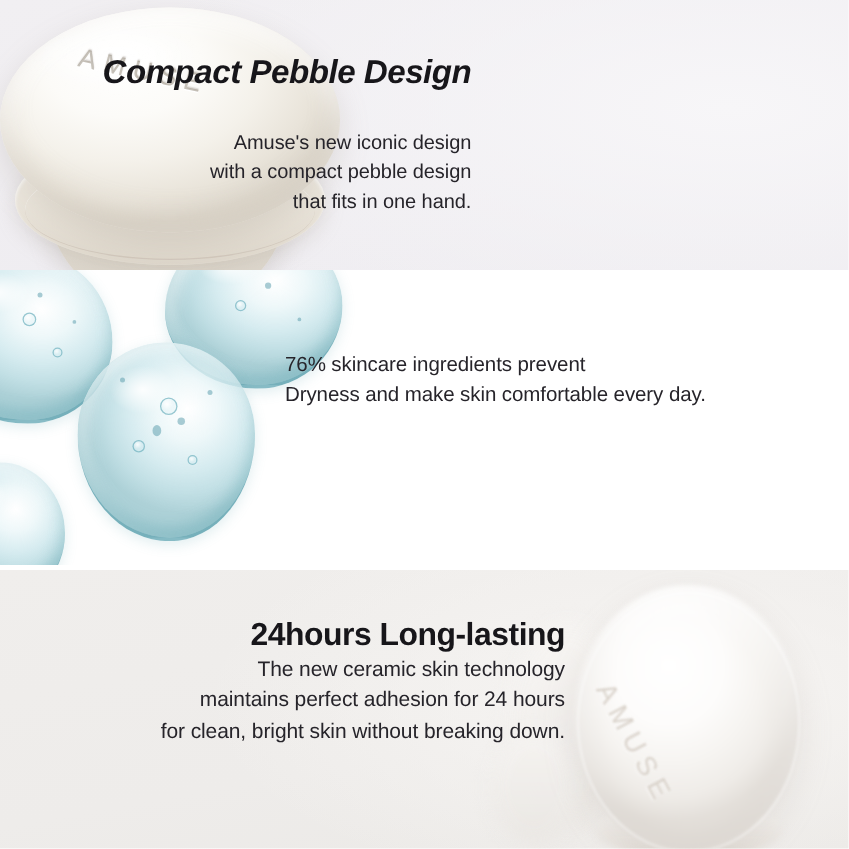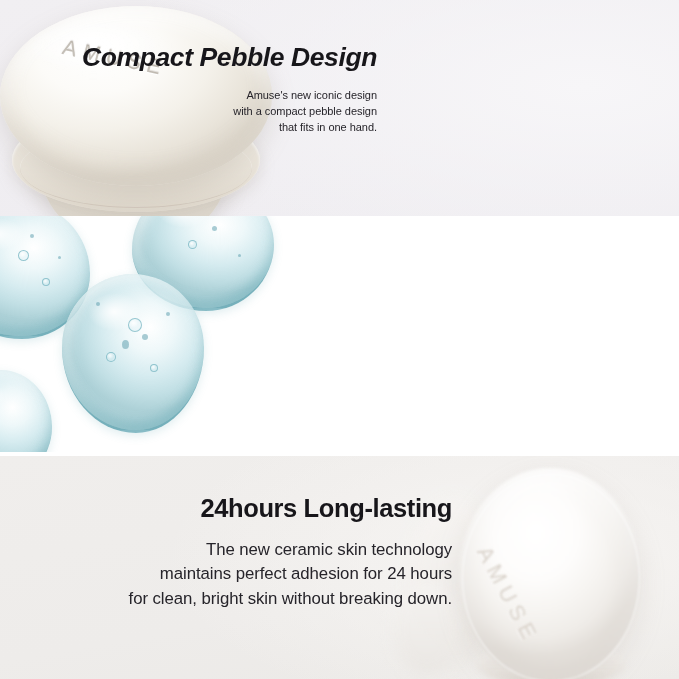--- a/index.html
+++ b/index.html
@@ -59,21 +59,21 @@
     background:
       radial-gradient(120% 150% at 86% 40%, #f7f6f8 0%, rgba(247,246,248,0) 62%),
       linear-gradient(160deg, #f1eff2 0%, #efedf1 55%, #eeecf0 100%);
   }
   #panel-one .copy {
     right: 302px;
     top: 42px;
     text-align: right;
   }
   #panel-one .headline { font-size: 26.5px; font-style: italic; }
-  #panel-one .bodycopy { font-size: 11px; margin-top: 14px; }
+  #panel-one .bodycopy { font-size: 16px; margin-top: 30px; }
 
   
   .compact-one {
     position: absolute;
     z-index: 3;
   }
   .compact-one .base {
     position: absolute;
     left: 36px;
     top: 96px;
@@ -205,21 +205,21 @@
       radial-gradient(90% 120% at 78% 46%, #f7f5f3 0%, rgba(247,245,243,0) 60%),
       linear-gradient(170deg, #f0eeec 0%, #eeecea 60%, #ebe9e6 100%);
   }
   #panel-three .copy {
     left: 0;
     width: 452px;
     top: 38px;
     text-align: right;
   }
   #panel-three .headline { font-size: 25.5px; }
-  #panel-three .bodycopy { font-size: 16.8px; margin-top: 14px; }
+  #panel-three .bodycopy { font-size: 16.8px; }
 
   
   .compact-three {
     position: absolute;
     z-index: 2;
   }
   .compact-three .back-blob {
     position: absolute;
     left: 408px;
     top: 44px;
@@ -334,20 +334,22 @@
     <span class="bubble" style="left:106px; top:136px; width:8px; height:8px;"></span>
     <span class="bubble" style="left:150px; top:148px; width:6px; height:6px;"></span>
     <span class="speck" style="left:122px; top:124px; width:7px; height:9px;"></span>
     <span class="speck" style="left:142px; top:118px; width:6px; height:6px;"></span>
     <span class="speck" style="left:96px; top:86px; width:4px; height:4px;"></span>
     <span class="speck" style="left:166px; top:96px; width:4px; height:4px;"></span>
 
     <div class="gel" style="left:-52px; top:154px; width:104px; height:110px; border-radius:50%;"></div>
 
     <div class="copy">
+      <p class="bodycopy">76% skincare ingredients prevent
+Dryness and make skin comfortable every day.</p>
     </div>
   </section>
 
   <section class="panel" id="panel-three">
 
     <div class="compact-three">
       <div class="back-blob"></div>
       <div class="left-ghost"></div>
       <div class="base-lip"></div>
       <div class="body"></div>

